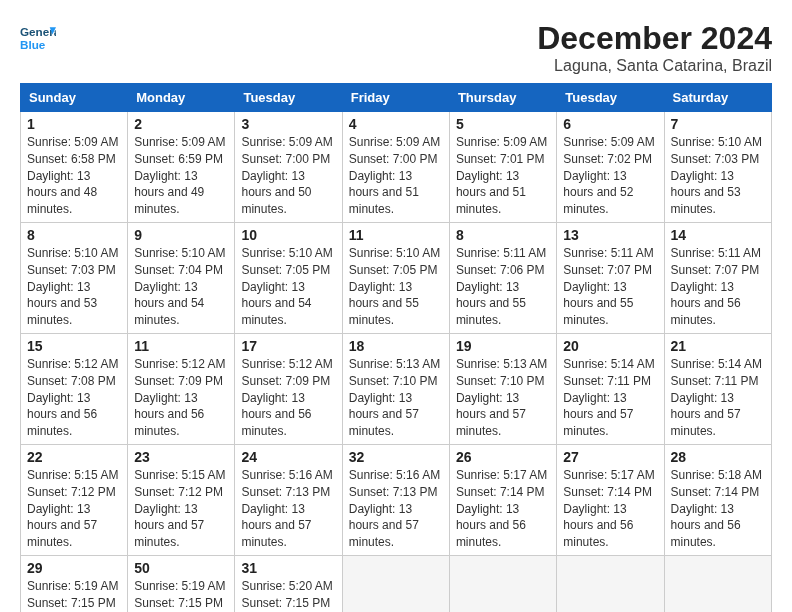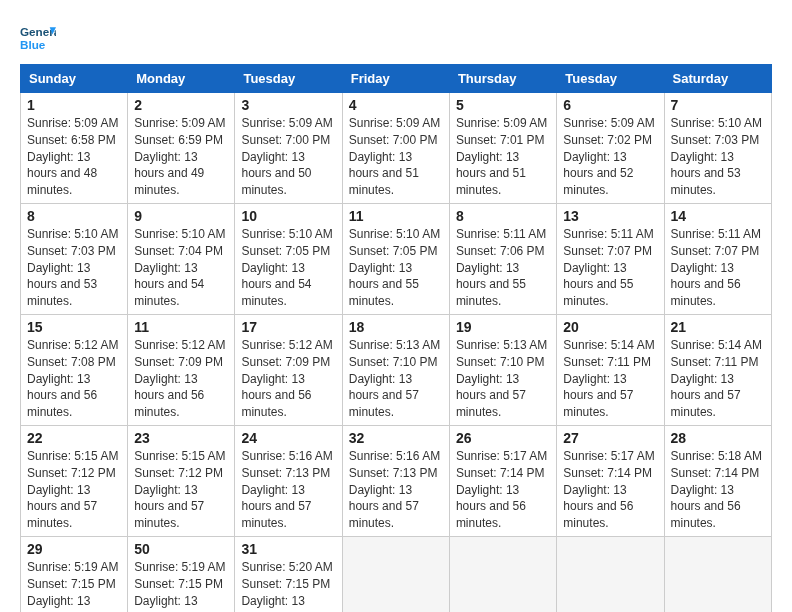--- a/index.html
+++ b/index.html
@@ -87,20 +87,22 @@
 
 <div class="header-logo">
   <div class="logo">
     <svg class="logo-icon" viewBox="0 0 40 40" xmlns="http://www.w3.org/2000/svg">
       <text x="0" y="18" font-size="13" font-weight="bold" fill="#1a5276" font-family="Arial">General</text>
       <text x="0" y="32" font-size="13" font-weight="bold" fill="#2196F3" font-family="Arial">Blue</text>
       <polygon points="33,8 40,8 36,16" fill="#2196F3"></polygon>
     </svg>
   </div>
   <div class="title-area">
+    <div class="calendar-title">December 2024</div>
+    <div class="calendar-subtitle">Laguna, Santa Catarina, Brazil</div>
   </div>
 </div>
 
 <table class="calendar">
   <thead>
     <tr>
       <th>Sunday</th>
       <th>Monday</th>
       <th>Tuesday</th>
       <th>Friday</th>

